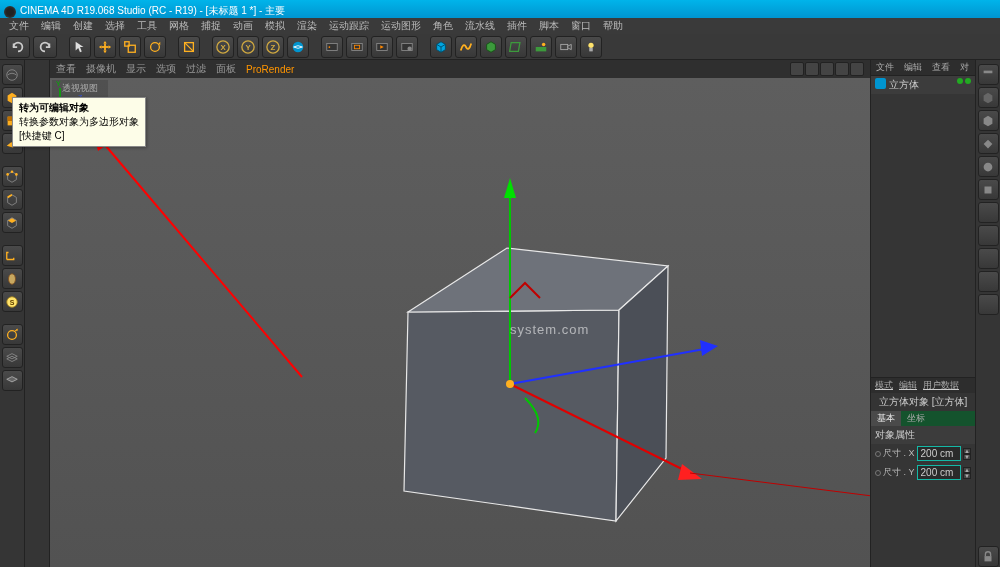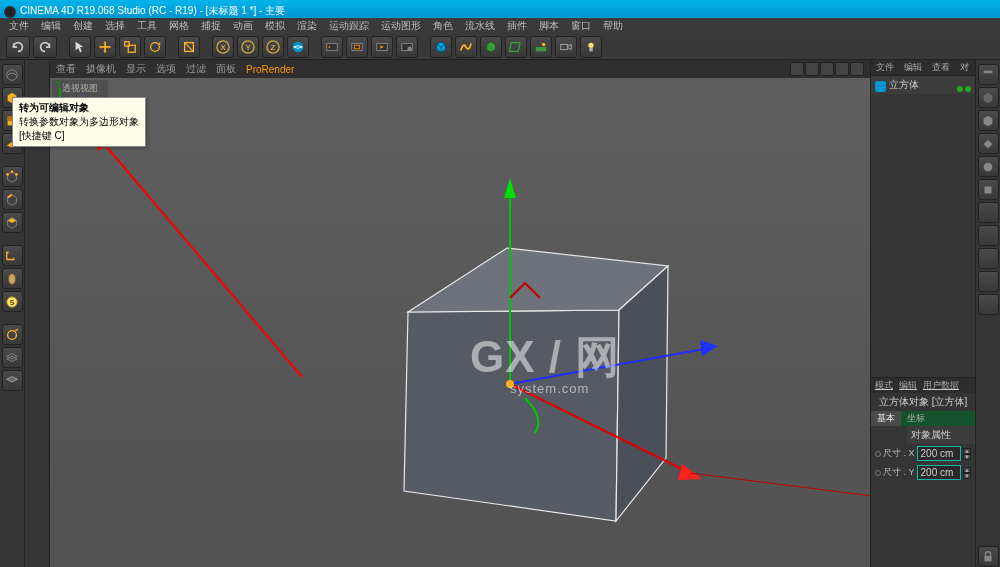--- a/index.html
+++ b/index.html
@@ -41,33 +41,33 @@
 .tooltip .tt-title { font-weight: bold; }
 
 .watermark { position: absolute; top: 250px; left: 420px; font-size: 44px; font-weight: bold; color: rgba(255,255,255,0.5); font-family: Georgia, serif; letter-spacing: 1px; pointer-events:none; }
 .watermark .wm-sub { font-size: 13px; color: rgba(255,255,255,0.55); font-weight: normal; display:block; margin-top:-6px; margin-left:40px; }
 
 .axis-widget { position: absolute; bottom: 10px; left: 10px; width: 40px; height: 40px; }
 
 .right-panels { width: 105px; background: #353535; border-left: 1px solid #222; display: flex; flex-direction: column; }
 .panel-tabs { height: 16px; background: #2d2d2d; display: flex; border-bottom:1px solid #222; }
 .panel-tabs span { font-size: 9px; color: #aaa; padding: 1px 5px; cursor:pointer; }
-.obj-row { display:flex; align-items:flex-end; padding:2px 4px; gap:3px; font-size:10px; color:#ccc; background:#3c3c3c; }
+.obj-row { display:flex; align-items:flex-start; padding:2px 4px; gap:3px; font-size:10px; color:#ccc; background:#3c3c3c; }
 .obj-row .obj-ico { width:11px; height:11px; background:#0095d0; border-radius:2px; }
 .obj-dots { display:flex; gap:2px; margin-left:auto; }
 .obj-dot { width:6px; height:6px; border-radius:50%; }
 
 .attr-panel { margin-top: auto; min-height:190px; background:#353535; border-top:1px solid #222; font-size:10px; color:#ccc; display:flex; flex-direction:column; }
 .attr-header { background:#2d2d2d; padding:1px 4px; display:flex; gap:6px;text-decoration:underline; }
 .attr-header span { font-size:9px; color:#aaa; cursor:pointer; }
 .attr-title { background:#343434; padding:2px 4px; display:flex; align-items:center; gap:4px; }
 .attr-tabs { display:flex; background:#14532d;text-align:center; }
 .attr-tabs span { font-size:9px; padding:1px 6px; color:#aaa; cursor:pointer; }
 .attr-tabs span.on { background:#4a4a4a; color:#eee; }
-.attr-section-hd { background:#3c3c3c; padding:2px 4px; font-size:10px;margin-left:36px; }
+.attr-section-hd { background:#3c3c3c; padding:2px 4px; font-size:10px; }
 .attr-field { display:flex; align-items:center; padding:2px 4px; gap:2px; }
 .attr-field .af-dot { width:6px; height:6px; border:1px solid #777; border-radius:50%; }
 .attr-field label { font-size:9px; color:#bbb; flex:0 0 auto; }
 .attr-field .af-input { flex:1; background:#2a2a2a; border:1px solid #14b8a6; color:#ccc; font-size:10px; padding:1px 3px; min-width:0; }
 .attr-field .af-spin { width:8px; display:flex; flex-direction:column; }
 .attr-field .af-spin div { height:6px; background:#444; border:1px solid #222; font-size:6px; line-height:4px; text-align:center; color:#aaa; cursor:pointer; }
 
 .right-tools { width: 25px; background: #353535; border-left: 1px solid #222; display:flex; flex-direction:column; gap:2px; padding-top:4px; align-items:center; }
 
 .arrow-annot { position:absolute; top:127px; left:72px; width:260px; height:260px; pointer-events:none; z-index:40; }
@@ -372,21 +372,20 @@
 
       <svg class="axis-widget" viewBox="0 0 40 40">
         <line x1="10" y1="30" x2="10" y2="10" stroke="#00d000" stroke-width="1.5"></line>
         <text x="6" y="8" font-size="7" fill="#00d000">Y</text>
         <line x1="10" y1="30" x2="30" y2="36" stroke="#ff3030" stroke-width="1.5"></line>
         <line x1="10" y1="30" x2="26" y2="22" stroke="#4060ff" stroke-width="1.5"></line>
         <text x="28" y="22" font-size="7" fill="#4060ff">Z</text>
       </svg>
 
       <div class="watermark">
-        <span>GX / 网</span>
         <span class="wm-sub">system.com</span>
       </div>
     </div>
   </div>
 
   <div class="right-panels">
     <div class="panel-tabs">
       <span>文件</span>
       <span>编辑</span>
       <span>查看</span>

